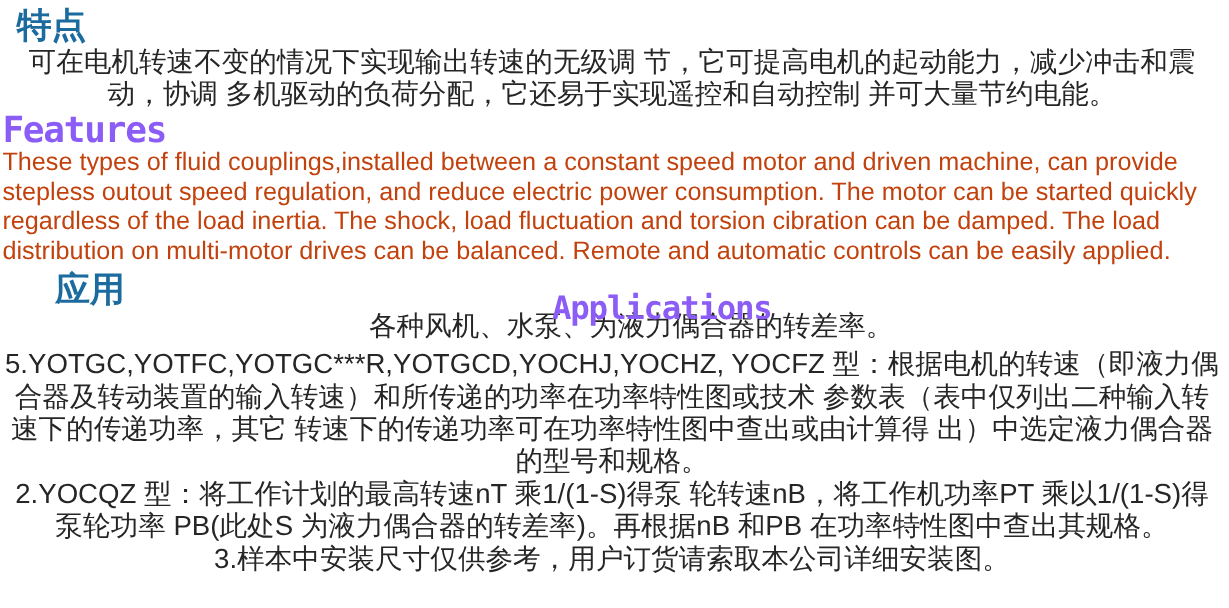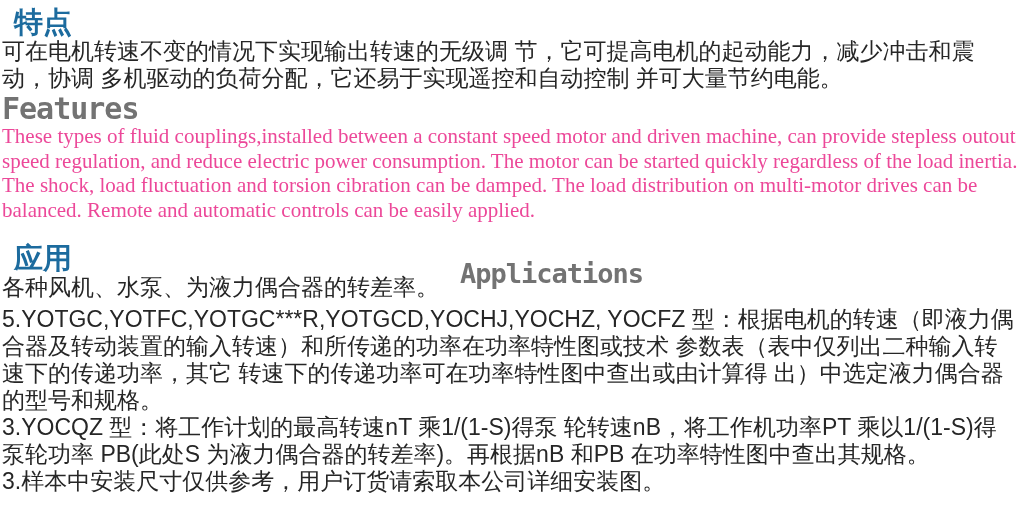--- a/index.html
+++ b/index.html
@@ -25,42 +25,44 @@
     margin: 0 0 0 14px;
     font-family: "Liberation Sans", sans-serif;
   }
   .zh-body {
     color: #262626;
     font-size: 23px;
     line-height: 27px;
     margin: 0;
     padding: 0 2px;
     font-family: "Liberation Sans", sans-serif;
+    text-align: center;
   }
   .en-head {
-    color: #737373;
+    color: #8b5cf6;
     font-family: "DejaVu Sans Mono", monospace;
     font-weight: bold;
     font-size: 30px;
     line-height: 30px;
     letter-spacing: -1px;
     margin: 2px 0 0 2px;
   }
   .en-body {
-    color: #ec4899;
+    color: #c2410c;
     font-size: 21px;
     line-height: 24.5px;
     margin: 0;
     padding: 0 2px;
-    font-family: Liberation Serif, serif;
+    font-family: Liberation Sans, sans-serif;
   }
   .app-row {
     position: relative;
-    margin-top: 20px;
+    margin-top: 4px;
     height: 64px;
+    padding-left: 32px;
   }
   .app-right {
     position: absolute;
     left: 460px;
     top: 18px;
   }
   .en-head.small {
     font-size: 27px;
     line-height: 27px;
     margin: 0;
@@ -94,17 +96,17 @@
       <p class="zh-body">各种风机、水泵、为液力偶合器的转差率。</p>
     </div>
     <div class="app-right">
       <h1 class="en-head small">Applications</h1>
     </div>
   </div>
 
 
   <p class="zh-body">5.YOTGC,YOTFC,YOTGC***R,YOTGCD,YOCHJ,YOCHZ, YOCFZ 型：根据电机的转速（即液力偶合器及转动装置的输入转速）和所传递的功率在功率特性图或技术 参数表（表中仅列出二种输入转速下的传递功率，其它 转速下的传递功率可在功率特性图中查出或由计算得 出）中选定液力偶合器的型号和规格。</p>
 
-  <p class="zh-body">3.YOCQZ 型：将工作计划的最高转速nT 乘1/(1-S)得泵 轮转速nB，将工作机功率PT 乘以1/(1-S)得泵轮功率 PB(此处S 为液力偶合器的转差率)。再根据nB 和PB 在功率特性图中查出其规格。</p>
+  <p class="zh-body">2.YOCQZ 型：将工作计划的最高转速nT 乘1/(1-S)得泵 轮转速nB，将工作机功率PT 乘以1/(1-S)得泵轮功率 PB(此处S 为液力偶合器的转差率)。再根据nB 和PB 在功率特性图中查出其规格。</p>
 
   <p class="zh-body">3.样本中安装尺寸仅供参考，用户订货请索取本公司详细安装图。</p>
 
 </div>
 
 </body></html>

